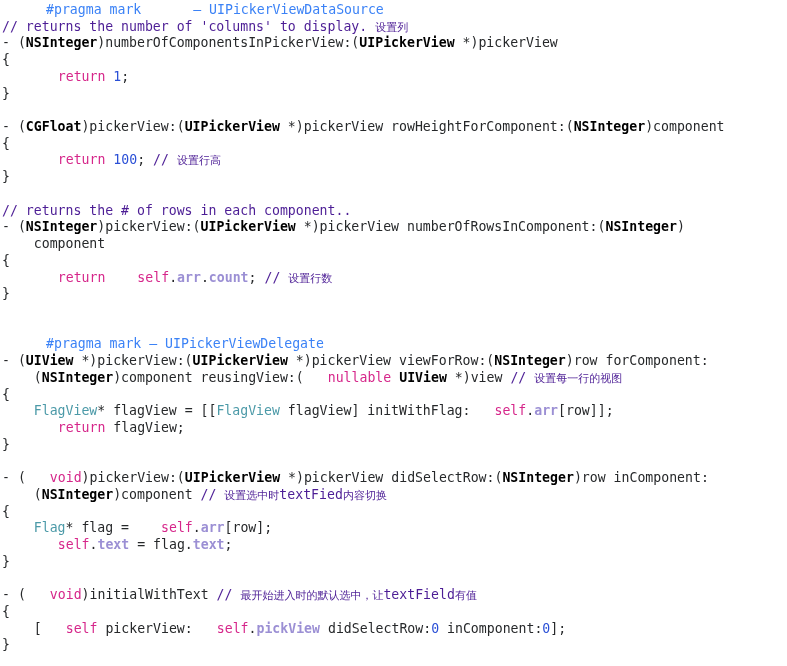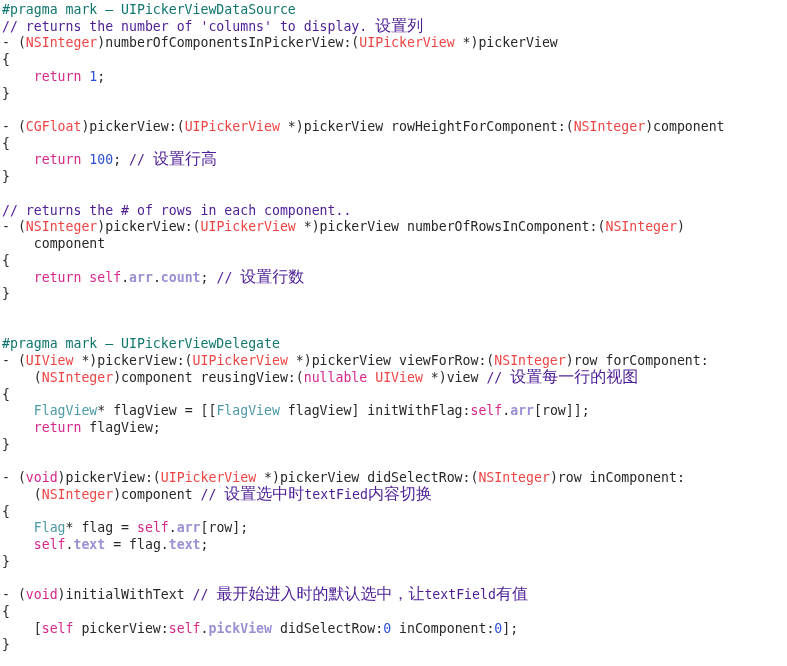--- a/index.html
+++ b/index.html
@@ -40,30 +40,30 @@
   
   .t-plain   { color: #26282a; }
   .t-comment { color: #3a9a3a; }
   .t-pragma  { color: #8a4a1a; }
   .t-class   { color: #7b3fbf; }
   .t-kw      { color: #d6268a; }
   .t-uclass  { color: #4c9aa8; }
   .t-prop    { color: #9b8fd4; font-weight: bold; }
   .t-num     { color: #2a4fd6; }
   .cjk {
-    font-family: Liberation Mono, monospace;
-    font-size: 16px;
+    font-family: Liberation Serif, serif;
+    font-size: 11px;
     text-align: right;
   }
 </style>
 <style>.t-plain{color:#26282a;}
 .t-comment{color:#4c1d95;}
-.t-pragma{color:#0f766e;}
-.t-class{color:#ef4444;}
-.t-kw{color:#d6268a;}
+.t-pragma{color:#3b82f6;margin-left:44px;}
+.t-class{color:#000000;font-weight:bold;}
+.t-kw{color:#d6268a;margin-left:24px;}
 .t-uclass{color:#4c9aa8;}
 .t-prop{color:#9b8fd4;}
 .t-num{color:#2a4fd6;}</style></head>
 <body>
 
 <div id="editor" style="background: rgb(255, 255, 255);">
   <pre class="code" id="code-surface" style="color: rgb(38, 40, 42); font-size: 13.2px; line-height: 16.72px;"><span class="ln"><span class="t-pragma">#pragma mark </span><span class="t-pragma">— UIPickerViewDataSource</span></span><span class="ln"><span class="t-comment">// returns the number of 'columns' to display. </span><span class="t-comment cjk">设置列</span></span><span class="ln"><span class="t-plain">- (</span><span class="t-class">NSInteger</span><span class="t-plain">)numberOfComponentsInPickerView:(</span><span class="t-class">UIPickerView</span><span class="t-plain"> *)pickerView</span></span><span class="ln"><span class="t-plain">{</span></span><span class="ln"><span class="t-plain">    </span><span class="t-kw">return</span><span class="t-plain"> </span><span class="t-num">1</span><span class="t-plain">;</span></span><span class="ln"><span class="t-plain">}</span></span><span class="ln">&nbsp;</span><span class="ln"><span class="t-plain">- (</span><span class="t-class">CGFloat</span><span class="t-plain">)pickerView:(</span><span class="t-class">UIPickerView</span><span class="t-plain"> *)pickerView rowHeightForComponent:(</span><span class="t-class">NSInteger</span><span class="t-plain">)component</span></span><span class="ln"><span class="t-plain">{</span></span><span class="ln"><span class="t-plain">    </span><span class="t-kw">return</span><span class="t-plain"> </span><span class="t-num">100</span><span class="t-plain">; </span><span class="t-comment">// </span><span class="t-comment cjk">设置行高</span></span><span class="ln"><span class="t-plain">}</span></span><span class="ln">&nbsp;</span><span class="ln"><span class="t-comment">// returns the # of rows in each component..</span></span><span class="ln"><span class="t-plain">- (</span><span class="t-class">NSInteger</span><span class="t-plain">)pickerView:(</span><span class="t-class">UIPickerView</span><span class="t-plain"> *)pickerView numberOfRowsInComponent:(</span><span class="t-class">NSInteger</span><span class="t-plain">)</span></span><span class="ln"><span class="t-plain">    component</span></span><span class="ln"><span class="t-plain">{</span></span><span class="ln"><span class="t-plain">    </span><span class="t-kw">return</span><span class="t-plain"> </span><span class="t-kw">self</span><span class="t-plain">.</span><span class="t-prop">arr</span><span class="t-plain">.</span><span class="t-prop">count</span><span class="t-plain">; </span><span class="t-comment">// </span><span class="t-comment cjk">设置行数</span></span><span class="ln"><span class="t-plain">}</span></span><span class="ln">&nbsp;</span><span class="ln">&nbsp;</span><span class="ln"><span class="t-pragma">#pragma mark — UIPickerViewDelegate</span></span><span class="ln"><span class="t-plain">- (</span><span class="t-class">UIView</span><span class="t-plain"> *)pickerView:(</span><span class="t-class">UIPickerView</span><span class="t-plain"> *)pickerView viewForRow:(</span><span class="t-class">NSInteger</span><span class="t-plain">)row forComponent:</span></span><span class="ln"><span class="t-plain">    (</span><span class="t-class">NSInteger</span><span class="t-plain">)component reusingView:(</span><span class="t-kw">nullable</span><span class="t-plain"> </span><span class="t-class">UIView</span><span class="t-plain"> *)view </span><span class="t-comment">// </span><span class="t-comment cjk">设置每一行的视图</span></span><span class="ln"><span class="t-plain">{</span></span><span class="ln"><span class="t-plain">    </span><span class="t-uclass">FlagView</span><span class="t-plain">* flagView = [[</span><span class="t-uclass">FlagView</span><span class="t-plain"> flagView] initWithFlag:</span><span class="t-kw">self</span><span class="t-plain">.</span><span class="t-prop">arr</span><span class="t-plain">[row]];</span></span><span class="ln"><span class="t-plain">    </span><span class="t-kw">return</span><span class="t-plain"> flagView;</span></span><span class="ln"><span class="t-plain">}</span></span><span class="ln">&nbsp;</span><span class="ln"><span class="t-plain">- (</span><span class="t-kw">void</span><span class="t-plain">)pickerView:(</span><span class="t-class">UIPickerView</span><span class="t-plain"> *)pickerView didSelectRow:(</span><span class="t-class">NSInteger</span><span class="t-plain">)row inComponent:</span></span><span class="ln"><span class="t-plain">    (</span><span class="t-class">NSInteger</span><span class="t-plain">)component </span><span class="t-comment">// </span><span class="t-comment cjk">设置选中时</span><span class="t-comment">textFied</span><span class="t-comment cjk">内容切换</span></span><span class="ln"><span class="t-plain">{</span></span><span class="ln"><span class="t-plain">    </span><span class="t-uclass">Flag</span><span class="t-plain">* flag = </span><span class="t-kw">self</span><span class="t-plain">.</span><span class="t-prop">arr</span><span class="t-plain">[row];</span></span><span class="ln"><span class="t-plain">    </span><span class="t-kw">self</span><span class="t-plain">.</span><span class="t-prop">text</span><span class="t-plain"> = flag.</span><span class="t-prop">text</span><span class="t-plain">;</span></span><span class="ln"><span class="t-plain">}</span></span><span class="ln">&nbsp;</span><span class="ln"><span class="t-plain">- (</span><span class="t-kw">void</span><span class="t-plain">)initialWithText </span><span class="t-comment">// </span><span class="t-comment cjk">最开始进入时的默认选中，让</span><span class="t-comment">textField</span><span class="t-comment cjk">有值</span></span><span class="ln"><span class="t-plain">{</span></span><span class="ln"><span class="t-plain">    [</span><span class="t-kw">self</span><span class="t-plain"> pickerView:</span><span class="t-kw">self</span><span class="t-plain">.</span><span class="t-prop">pickView</span><span class="t-plain"> didSelectRow:</span><span class="t-num">0</span><span class="t-plain"> inComponent:</span><span class="t-num">0</span><span class="t-plain">];</span></span><span class="ln"><span class="t-plain">}</span></span></pre>
 </div>
 
 </body></html>

